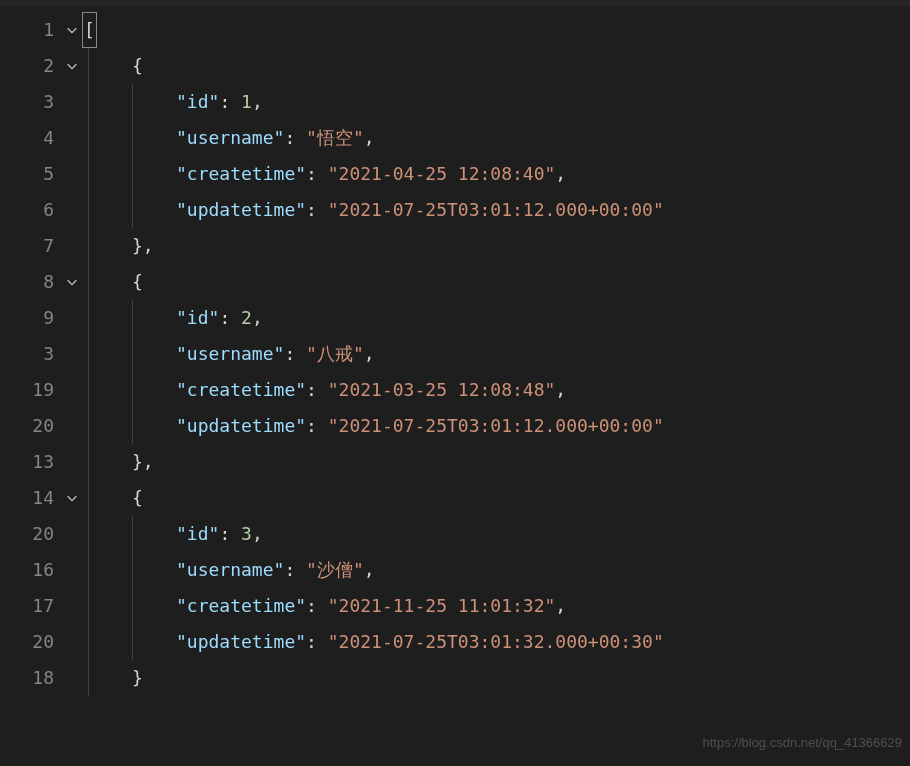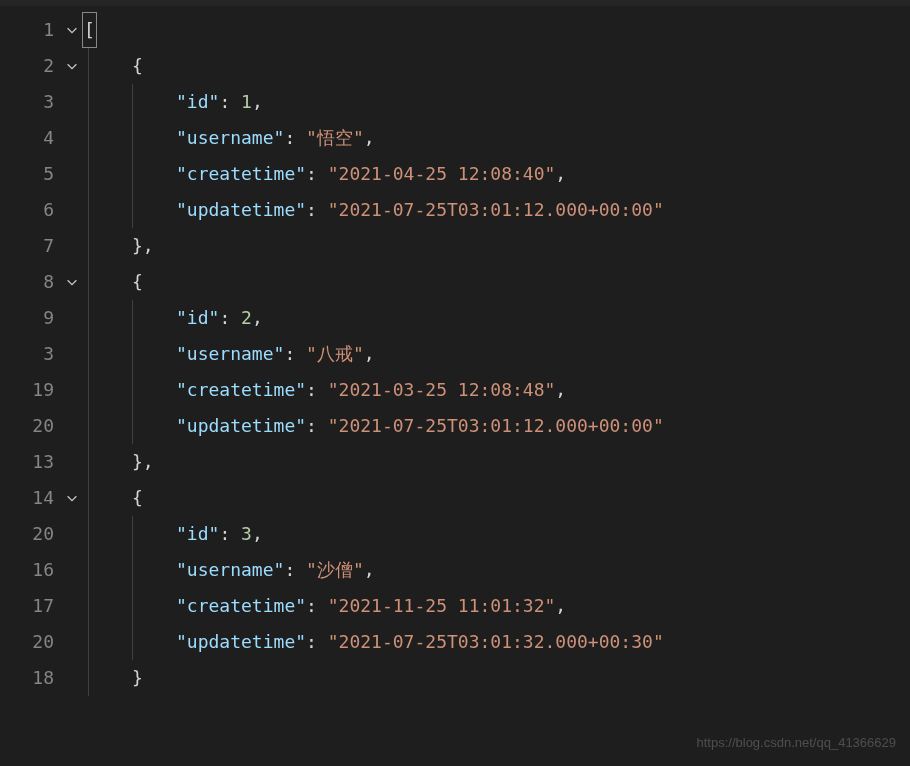--- a/index.html
+++ b/index.html
@@ -81,21 +81,21 @@
     }
     .kw-punct {
       color: #d4d4d4;
     }
     .kw-brace {
       color: #d4d4d4;
     }
     .watermark {
       position: absolute;
       bottom: 10px;
-      right: 14px;
+      right: 8px;
       color: rgba(200,200,200,0.28);
       font-size: 13px;
       font-family: sans-serif;
     }
     .content {
       display: flex;
       align-items: center;
       height: 100%;
     }
   </style>

